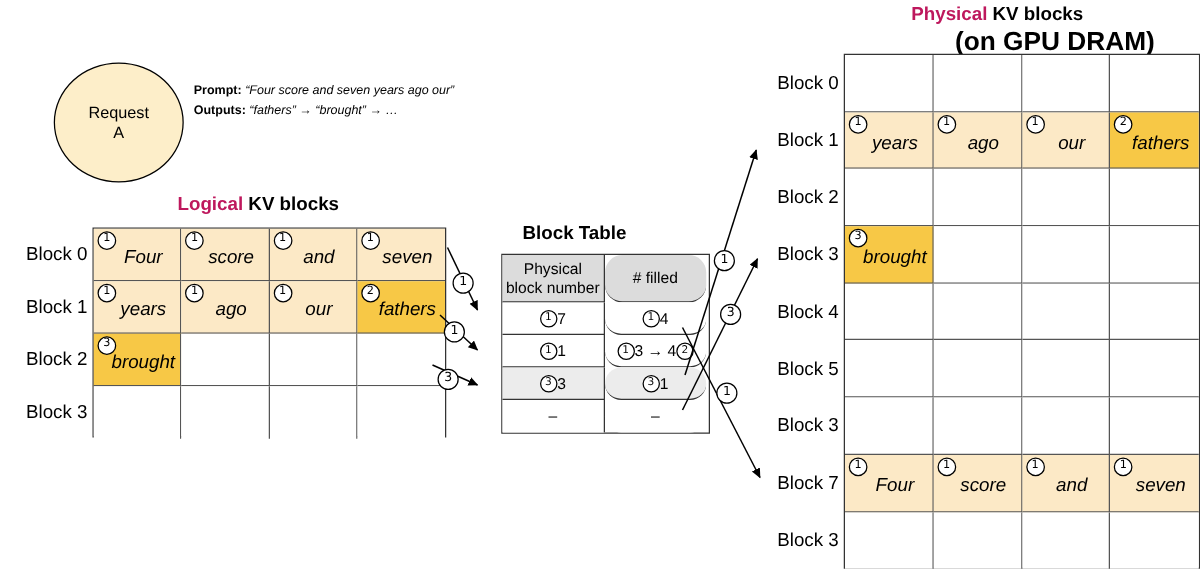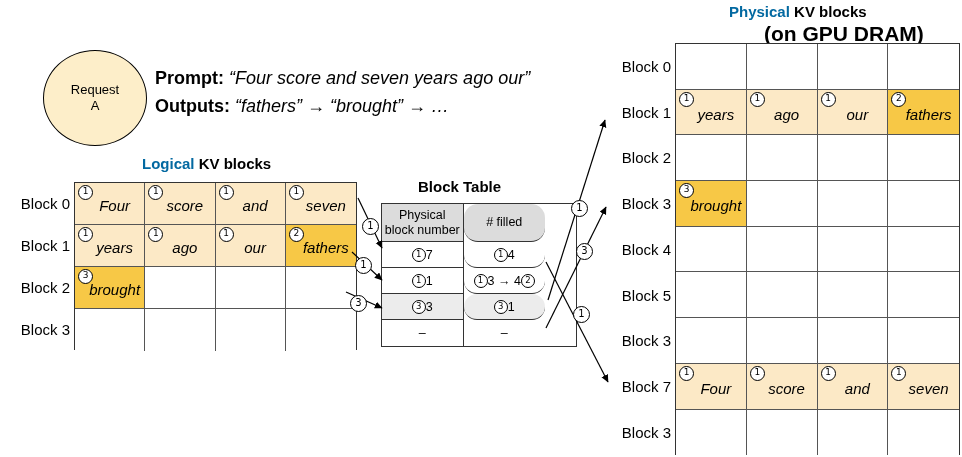--- a/index.html
+++ b/index.html
@@ -14,27 +14,27 @@
   
   #request-circle{
     left:43px;top:50px;width:102px;height:94px;
     border:1.5px solid #000;border-radius:50%;
     background:#fdeec9;
     display:flex;flex-direction:column;align-items:center;justify-content:center;
     font-size:13px;line-height:1.25;
   }
 
   
-  #request-info{left:155px;top:65px;font-size:18px;line-height:1.55;white-space:nowrap;}
+  #request-info{left:155px;top:65px;font-size:10px;line-height:1.55;white-space:nowrap;}
   #request-info b{font-weight:bold;}
   #request-info .it{font-style:italic;}
 
   
   .title{font-size:15px;font-weight:bold;white-space:nowrap;}
-  .title .red{color:#0369a1;}
+  .title .red{color:#be185d;}
   #logical-title{left:142px;top:155px;}
   #physical-title{left:729px;top:3px;text-align:center;}
   #physical-subtitle{left:764px;top:22px;font-size:21px;font-weight:bold;white-space:nowrap;}
 
   
   .kvgrid{border:1.5px solid #333;box-sizing:border-box;}
   .kvrow{display:flex;box-sizing:border-box;}
   .kvcell{
     box-sizing:border-box;
     border-right:1px solid #555;border-bottom:1px solid #555;
@@ -64,21 +64,21 @@
   #logical-grid .kvrow{height:42px;}
   #logical-grid .kvcell{width:70.75px;}
 
   
   #physical-grid{left:675px;top:43px;width:285px;height:412px;}
   #physical-grid .kvrow{height:45.7px;}
   #physical-grid .kvcell{width:71.25px;}
 
   
   #block-table-title{left:418px;top:178px;font-size:15px;font-weight:bold;}
-  #block-table{left:381px;top:203px;width:196px;border:1.5px solid #333;box-sizing:border-box;}
+  #block-table{left:401px;top:203px;width:167px;border:1.5px solid #333;box-sizing:border-box;}
   #block-table .btrow{display:flex;}
   #block-table .btcell{
     box-sizing:border-box;width:81.5px;
     border-right:1px solid #333;border-bottom:1px solid #333;
     font-size:12.5px;text-align:center;
     display:flex;align-items:center;justify-content:center;
     background:#ffffff;white-space:nowrap;
   }
   #block-table .btcell:last-child{border-right:none;border-radius:14px;}
   #block-table .btrow:last-child .btcell{border-bottom:none;}

